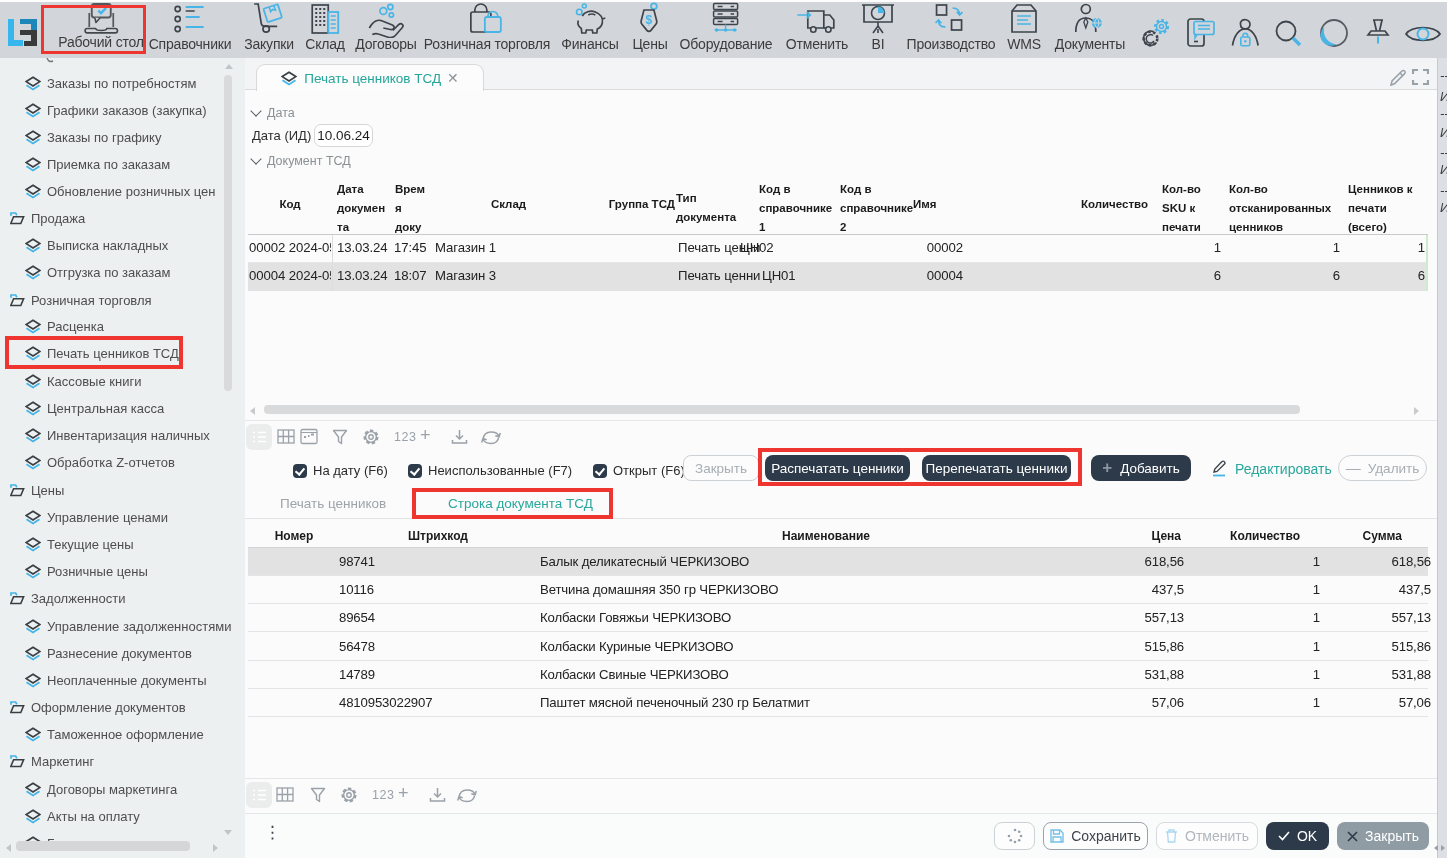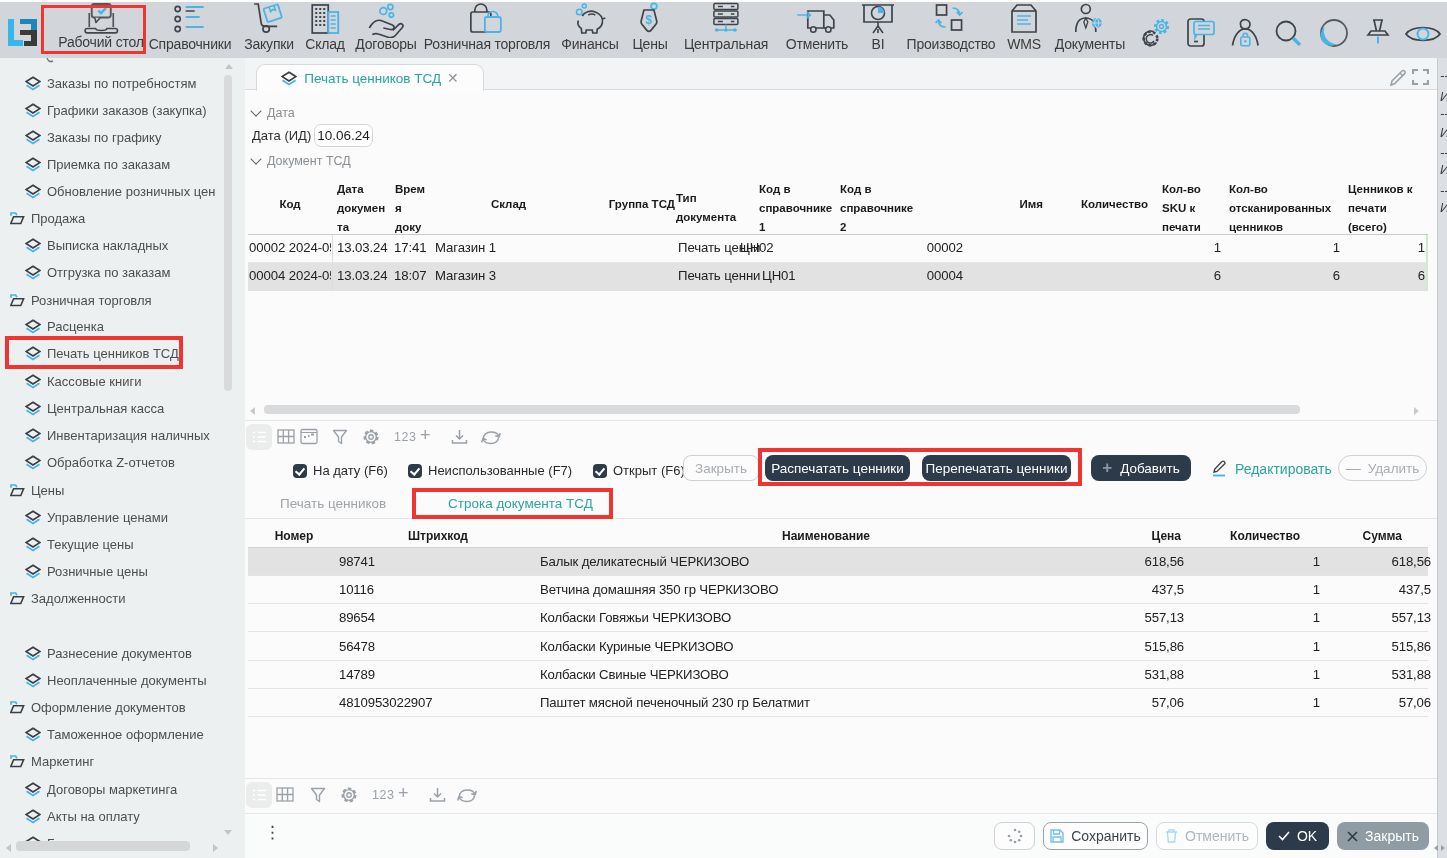--- a/index.html
+++ b/index.html
@@ -147,21 +147,21 @@
  <svg width="38" height="36" viewBox="0 0 38 36" fill="none">
   <rect x="7" y="1.5" width="24" height="6" rx="1" stroke="#3d444b" stroke-width="1.5"></rect>
   <rect x="7" y="9" width="24" height="6" rx="1" stroke="#3d444b" stroke-width="1.5"></rect>
   <rect x="7" y="16.5" width="24" height="6" rx="1" stroke="#3d444b" stroke-width="1.5"></rect>
   <path d="M11,4.5 h5 M24,4.5 h3.5 M11,12 h5 M24,12 h3.5 M11,19.5 h5 M24,19.5 h3.5" stroke="#3d444b" stroke-width="1.4"></path>
   <path d="M8,28 h22 M19,22.5 v5.5" stroke="#49b5e7" stroke-width="1.4"></path>
   <circle cx="10" cy="28" r="1.7" fill="#49b5e7"></circle>
         <circle cx="19" cy="28" r="1.7" fill="#49b5e7"></circle>
         <circle cx="28" cy="28" r="1.7" fill="#49b5e7"></circle>
  </svg>
- <span class="lbl">Центральная</span>
+ <span class="lbl">Оборудование</span>
 </div>
 <div class="nav" style="left:817px">
  <svg width="42" height="36" viewBox="0 0 42 36" fill="none">
   <path d="M12,9 h16 v17 h-16 z" stroke="#3d444b" stroke-width="1.7" fill="none"></path>
   <path d="M28,13 h6 l4,5 v8 h-10" stroke="#3d444b" stroke-width="1.7" fill="none"></path>
   <circle cx="17.5" cy="27.5" r="2.7" stroke="#3d444b" stroke-width="1.6" fill="#d2d5da"></circle>
   <circle cx="32.5" cy="27.5" r="2.7" stroke="#3d444b" stroke-width="1.6" fill="#d2d5da"></circle>
   <path d="M1.5,13 h13 m-3.6,-3.2 l3.6,3.2 l-3.6,3.2" stroke="#49b5e7" stroke-width="1.7" fill="none"></path>
  </svg>
  <span class="lbl">Отменить</span>
@@ -341,20 +341,23 @@
       </svg>Управление ценами</div>
 <div class="titem leaf" style="top:473px"><svg width="16" height="15">
         <use href="#leafic"></use>
       </svg>Текущие цены</div>
 <div class="titem leaf" style="top:500px"><svg width="16" height="15">
         <use href="#leafic"></use>
       </svg>Розничные цены</div>
 <div class="titem fold" style="top:527px"><svg width="15" height="13">
         <use href="#foldic"></use>
       </svg>Задолженности</div>
+<div class="titem leaf" style="top:555px"><svg width="16" height="15">
+        <use href="#leafic"></use>
+      </svg>Управление задолженностями</div>
 <div class="titem leaf" style="top:582px"><svg width="16" height="15">
         <use href="#leafic"></use>
       </svg>Разнесение документов</div>
 <div class="titem leaf" style="top:609px"><svg width="16" height="15">
         <use href="#leafic"></use>
       </svg>Неоплаченные документы</div>
 <div class="titem fold" style="top:636px"><svg width="15" height="13">
         <use href="#foldic"></use>
       </svg>Оформление документов</div>
 <div class="titem leaf" style="top:663px"><svg width="16" height="15">
@@ -399,32 +402,32 @@
 <div class="abs sechdr" style="left:7px;top:96px"><span class="chev"></span>Документ ТСД</div>
 <div id="t1hdr" class="abs" style="left:0;top:0;width:1192px">
  <div style="left:3px;top:137px;width:84px;text-align:center">Код</div>
  <div style="left:92px;top:122px">Дата<br>докумен<br>та</div>
  <div style="left:150px;top:122px">Врем<br>я<br>доку</div>
  <div style="left:187px;top:137px;width:153px;text-align:center">Склад</div>
  <div style="left:340px;top:137px;width:90px;text-align:right">Группа ТСД</div>
  <div style="left:431px;top:131px">Тип<br>документа</div>
  <div style="left:514px;top:122px">Код в<br>справочнике<br>1</div>
  <div style="left:595px;top:122px">Код в<br>справочнике<br>2</div>
- <div style="left:696px;top:137px;width:102px;text-align:right">Имя</div>
+ <div style="left:668px;top:137px;width:102px;text-align:left">Имя</div>
  <div style="left:803px;top:137px;width:100px;text-align:right">Количество</div>
  <div style="left:917px;top:122px">Кол-во<br>SKU к<br>печати</div>
  <div style="left:984px;top:122px">Кол-во<br>отсканированных<br>ценников</div>
  <div style="left:1103px;top:122px">Ценников к<br>печати<br>(всего)</div>
 </div>
 <div class="abs" style="left:3px;top:176px;width:1180px;border-top:1px solid #c9cacb"></div>
 <div id="t1" class="abs" style="left:0;top:0;width:1192px">
  <div class="row" style="top:177px;border-bottom:1px solid #e6e7e8">
   <span style="left:1px;width:82px;overflow:hidden">00002 2024-05-31</span>
   <span style="left:89px">13.03.24</span>
-        <span style="left:146px">17:41</span>
+        <span style="left:146px">17:45</span>
         <span style="left:187px">Магазин 1</span>
   <span style="left:430px;width:82px;overflow:hidden">Печать ценников</span>
   <span style="left:492px">ЦН02</span>
   <span style="left:592px;width:123px;text-align:right">00002</span>
   <span style="left:855px;width:60px;text-align:right"></span>
   <span style="left:914px;width:59px;text-align:right">1</span>
   <span style="left:981px;width:111px;text-align:right">1</span>
   <span style="left:1100px;width:77px;text-align:right">1</span>
  </div>
  <div class="row" style="top:205px;background:#e2e2e2;border-bottom:1px solid #e0e1e2">

